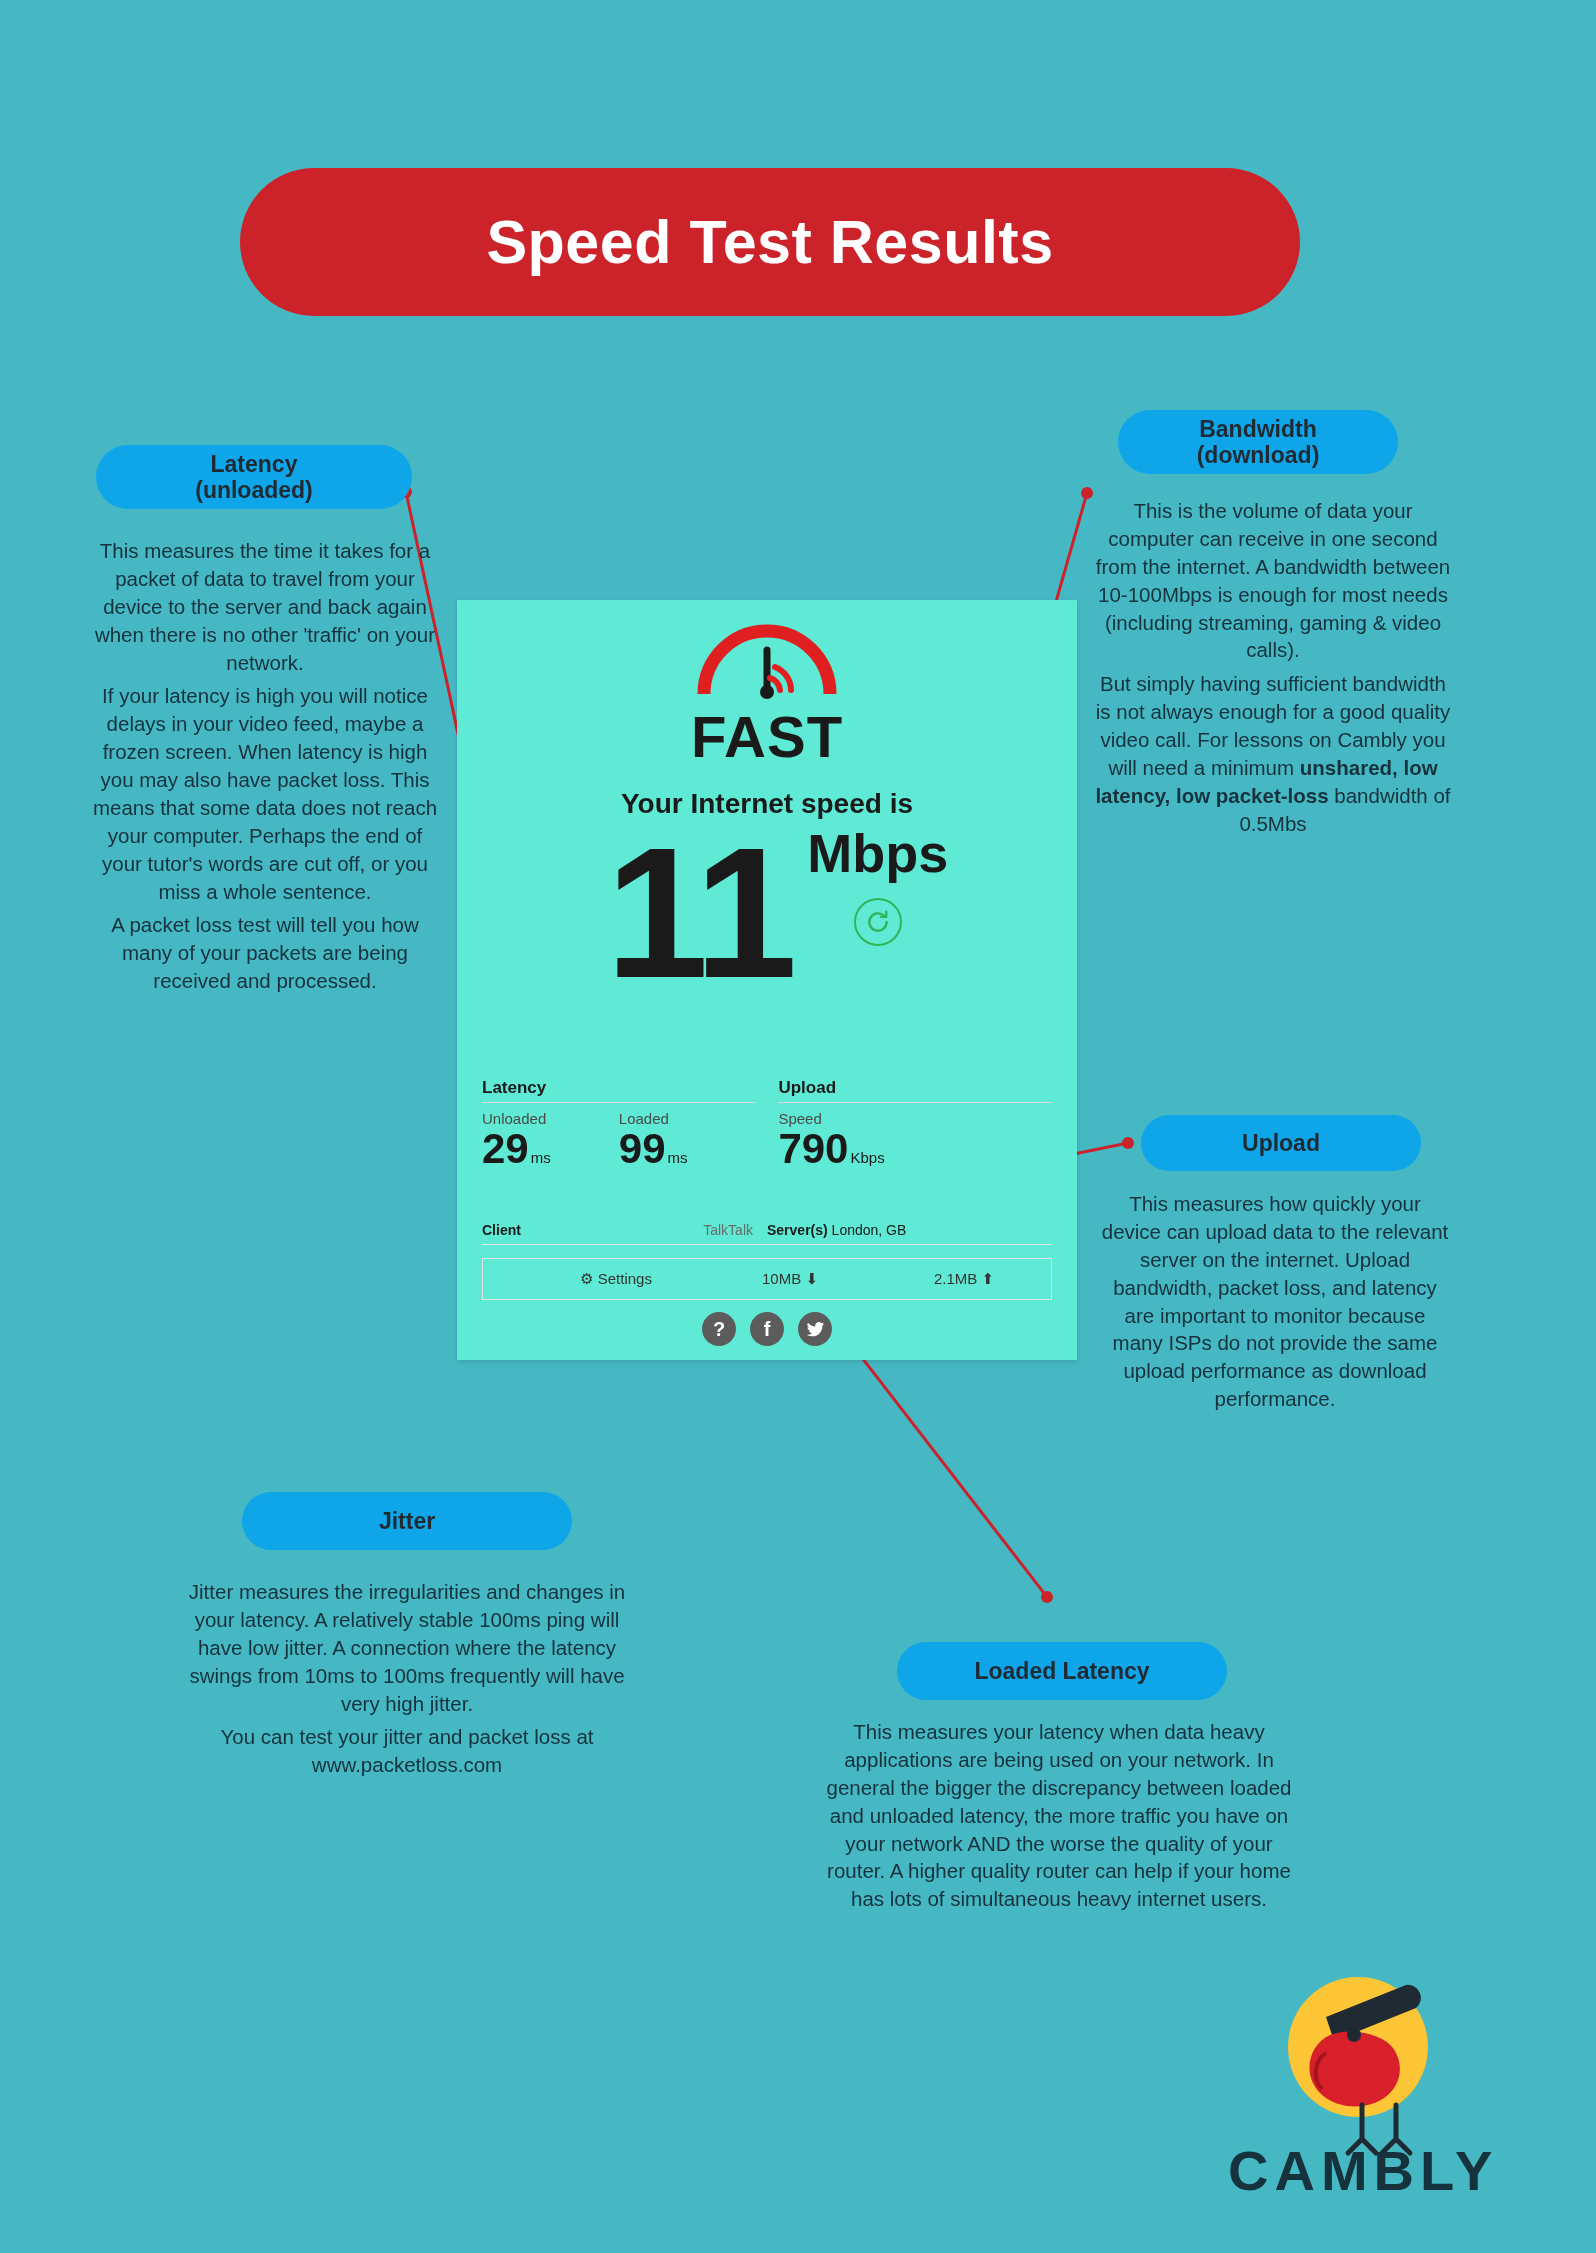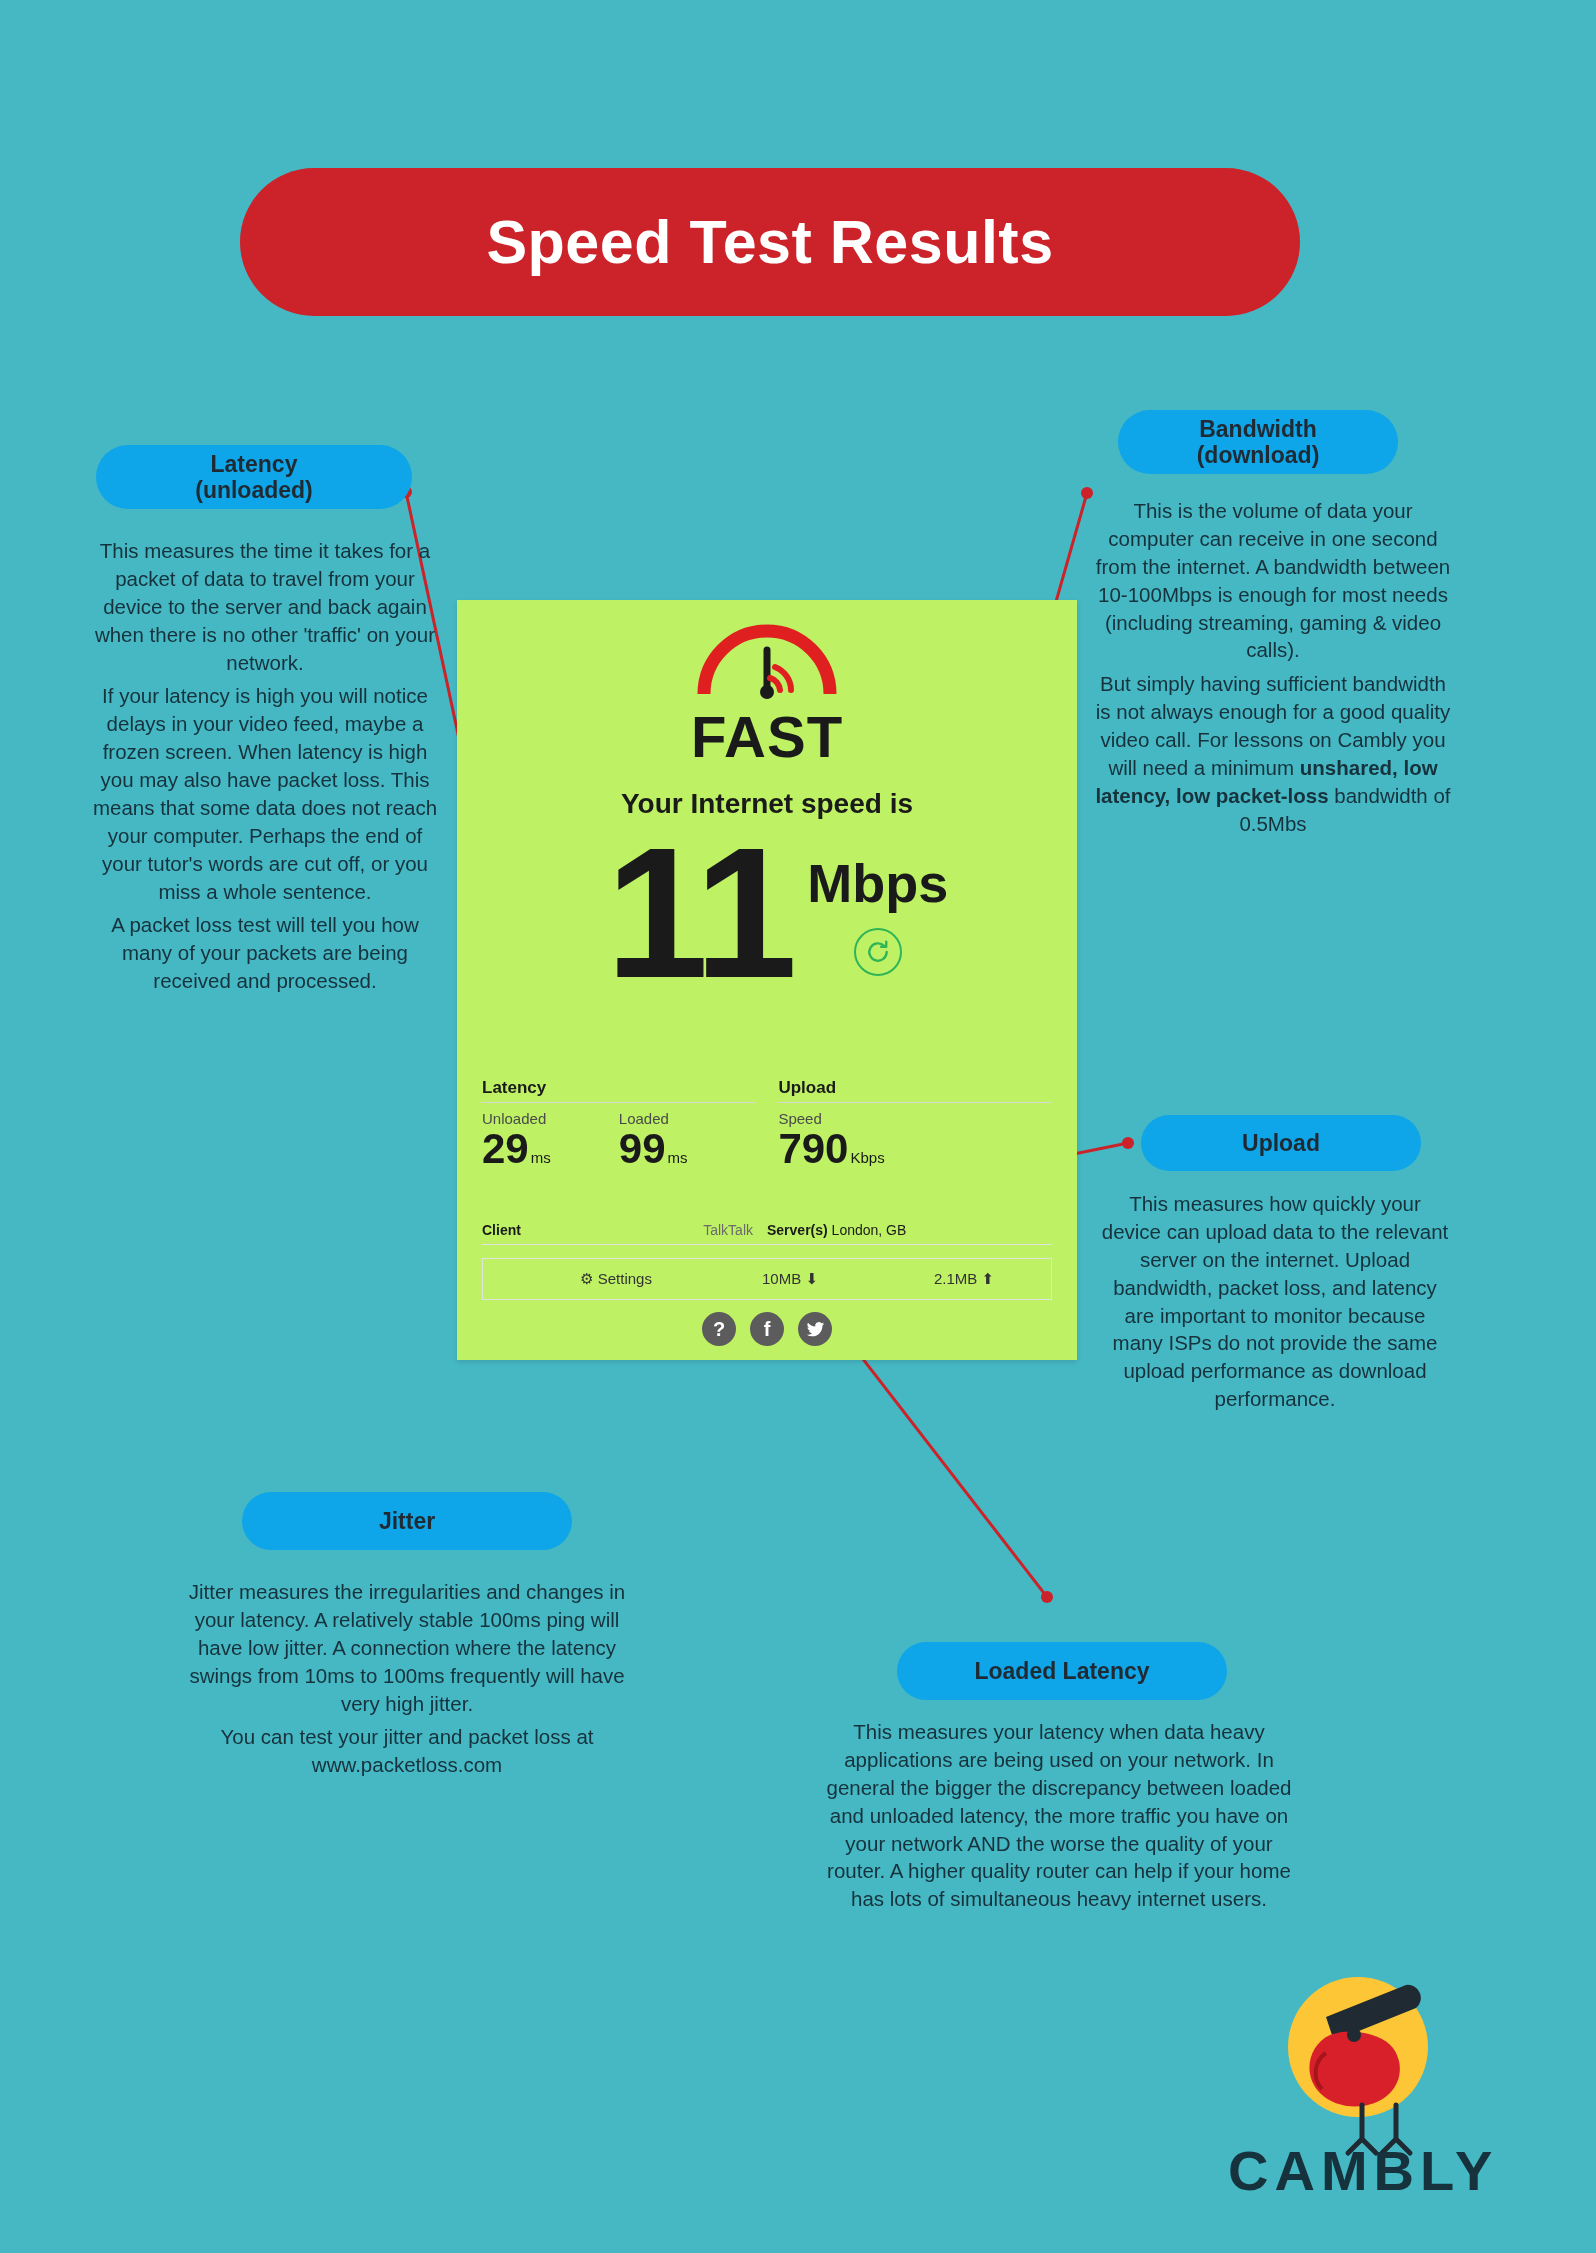--- a/index.html
+++ b/index.html
@@ -75,21 +75,21 @@
     pointer-events: none;
   }
 
   
   .fast-card {
     position: absolute;
     left: 457px;
     top: 600px;
     width: 620px;
     height: 760px;
-    background: #bef264;
+    background: #5eead4;
     box-shadow: 0 2px 5px rgba(0,0,0,0.12);
   }
   .fast-logo {
     width: 100%;
     text-align: center;
     margin-top: 24px;
   }
   .fast-word {
     font-size: 58px;
     font-weight: bold;
@@ -100,21 +100,21 @@
   }
   .fast-sub {
     text-align: center;
     font-size: 28px;
     font-weight: bold;
     color: #1a1a1a;
     margin-top: 22px;
   }
   .speed-row {
     display: flex;
-    align-items: flex-end;
+    align-items: flex-start;
     justify-content: center;
     margin-top: 6px;
     padding-left: 20px;
   }
   .speed-num {
     font-size: 185px;
     font-weight: bold;
     color: #1a1a1a;
     line-height: 0.95;
     letter-spacing: -4px;

